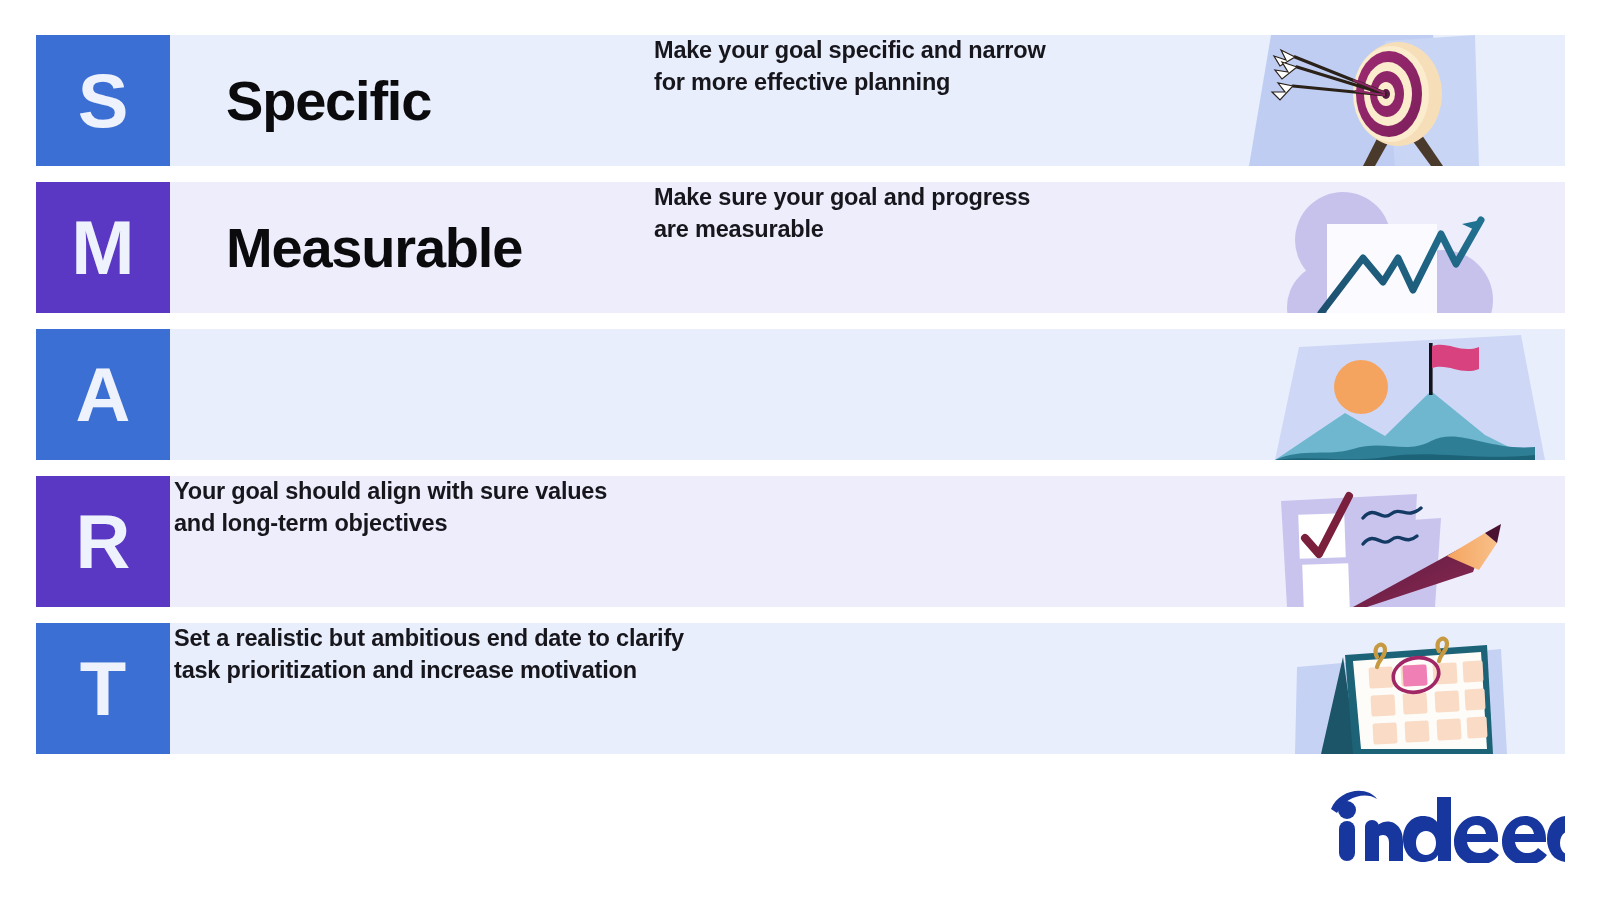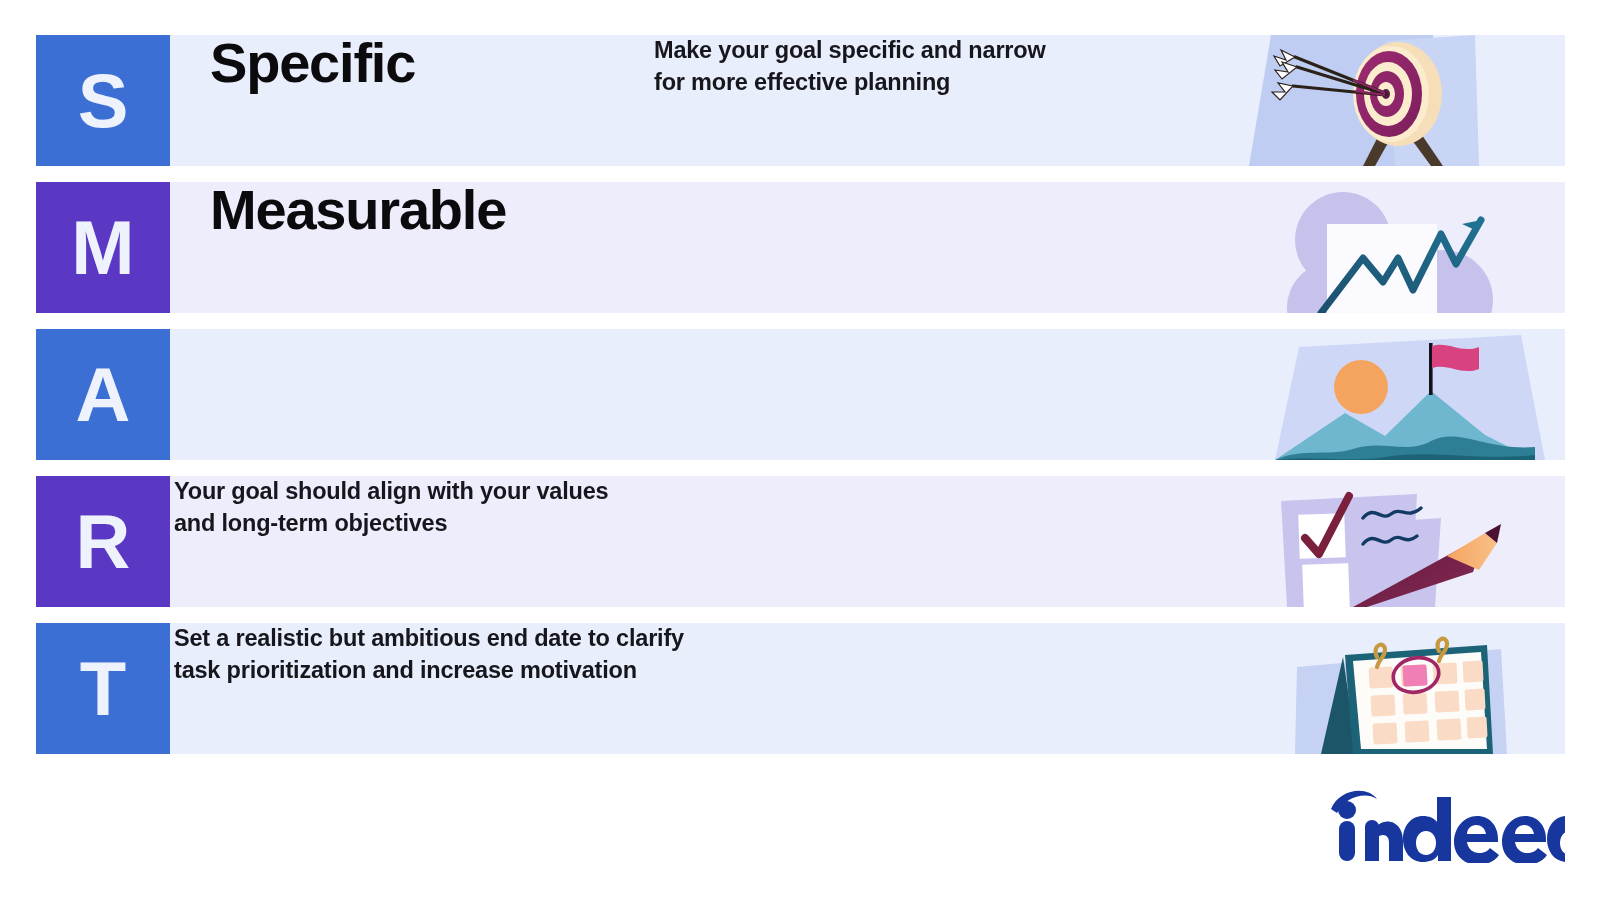--- a/index.html
+++ b/index.html
@@ -52,22 +52,22 @@
     font-weight: 700;
     line-height: 1;
     letter-spacing: 0px;
     user-select: none;
   }
 
   .title-cell {
     width: 480px;
     min-width: 480px;
     display: flex;
-    align-items: flex-start;
-    padding-left: 40px;
+    align-items: center;
+    padding-left: 56px;
     box-sizing: border-box;
     z-index: 2;
   }
   .title-text {
     font-size: 56px;
     font-weight: 700;
     color: #0b0b0e;
     letter-spacing: -1.2px;
     line-height: 1;
     white-space: nowrap;
@@ -162,20 +162,24 @@
     </div>
   </div>
 
   <div class="row bg-lilac">
     <div class="letter-block c-purple">
       <span class="letter-glyph">M</span>
     </div>
     <div class="title-cell">
       <span class="title-text">Measurable</span>
     </div>
+    <div class="desc-cell">
+      <span class="desc-text">Make sure your goal and progress
+are measurable</span>
+    </div>
     <div class="art-cell">
       <svg viewBox="0 0 330 131" xmlns="http://www.w3.org/2000/svg">
         <defs>
           <linearGradient id="arrow-grad" x1="0" y1="1" x2="1" y2="0">
             <stop offset="0%" stop-color="#1d4f6e"></stop>
               <stop offset="100%" stop-color="#217291"></stop>
           </linearGradient>
         </defs>
         <circle cx="108" cy="58" r="48" fill="#c6c2ec"></circle>
         <circle cx="96" cy="125" r="44" fill="#c6c2ec"></circle>
@@ -203,21 +207,21 @@
         <path d="M197 17 C 214 12, 226 25, 244 18 L244 40 C 226 47, 214 34, 197 39 Z" fill="#d8437f"></path>
       </svg>
     </div>
   </div>
 
   <div class="row bg-lilac">
     <div class="letter-block c-purple">
       <span class="letter-glyph">R</span>
     </div>
     <div class="desc-cell">
-      <span class="desc-text">Your goal should align with your values
+      <span class="desc-text">Your goal should align with sure values
 and long-term objectives</span>
     </div>
     <div class="art-cell">
       <svg viewBox="0 0 330 131" xmlns="http://www.w3.org/2000/svg">
         <defs>
           <linearGradient id="pencil-wood" x1="0" y1="0" x2="1" y2="0">
             <stop offset="0%" stop-color="#f5a45f"></stop>
               <stop offset="100%" stop-color="#f8c089"></stop>
           </linearGradient>
           <linearGradient id="pencil-body" x1="0" y1="0" x2="1" y2="1">

